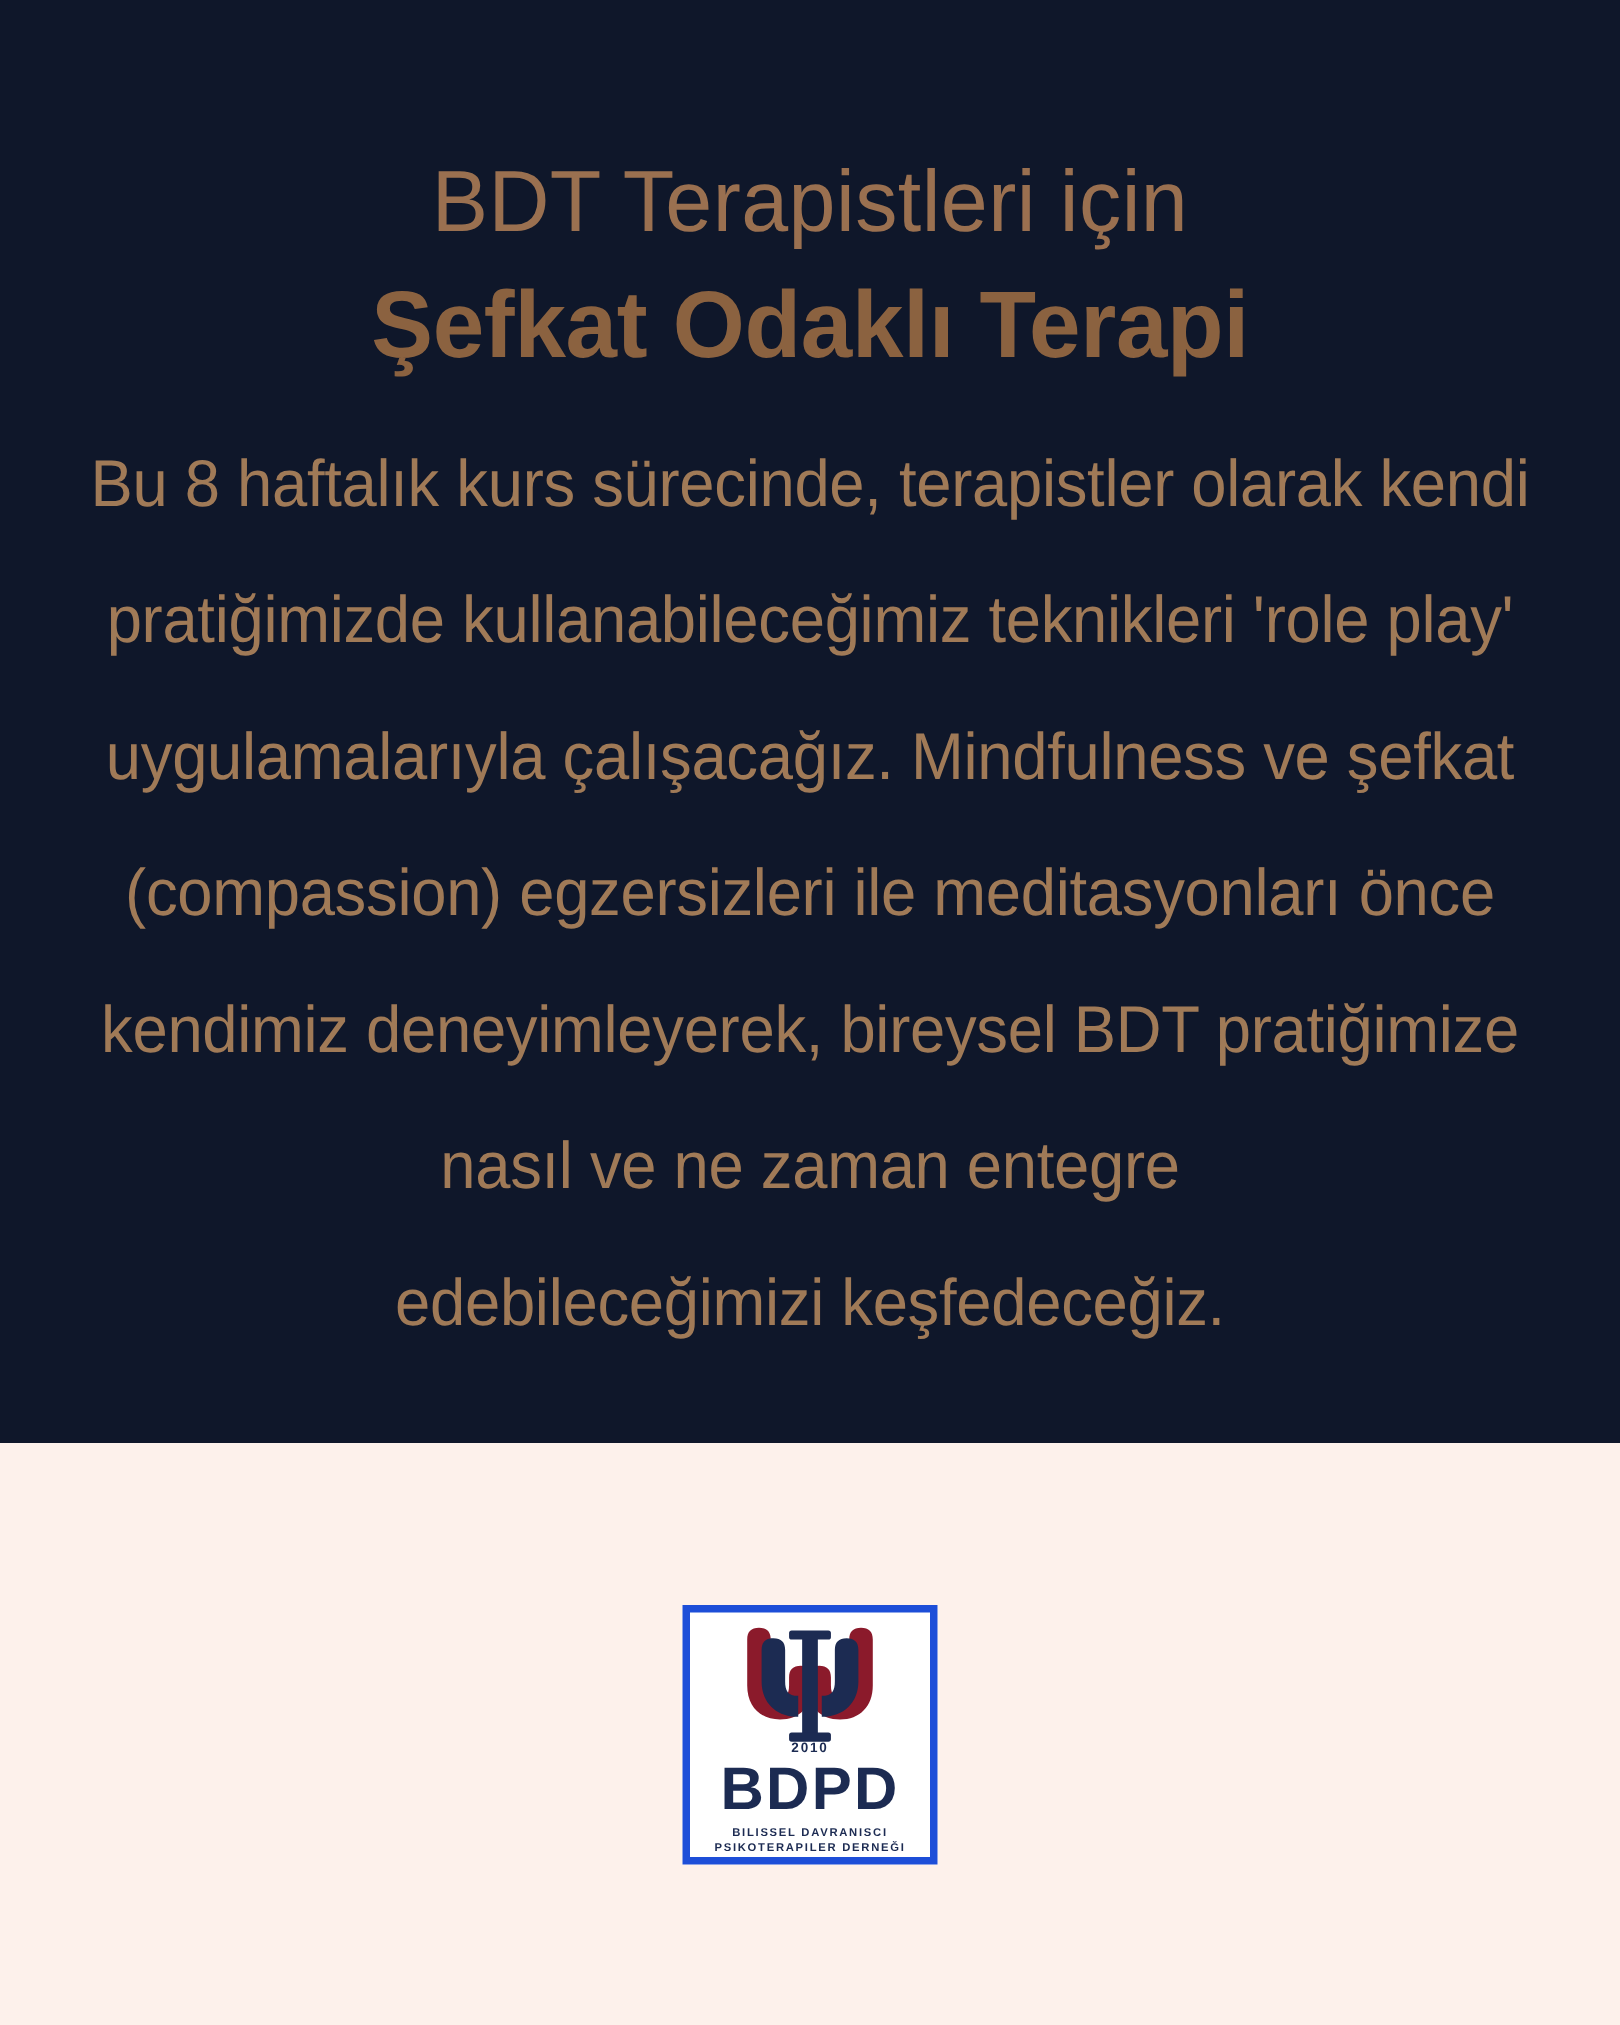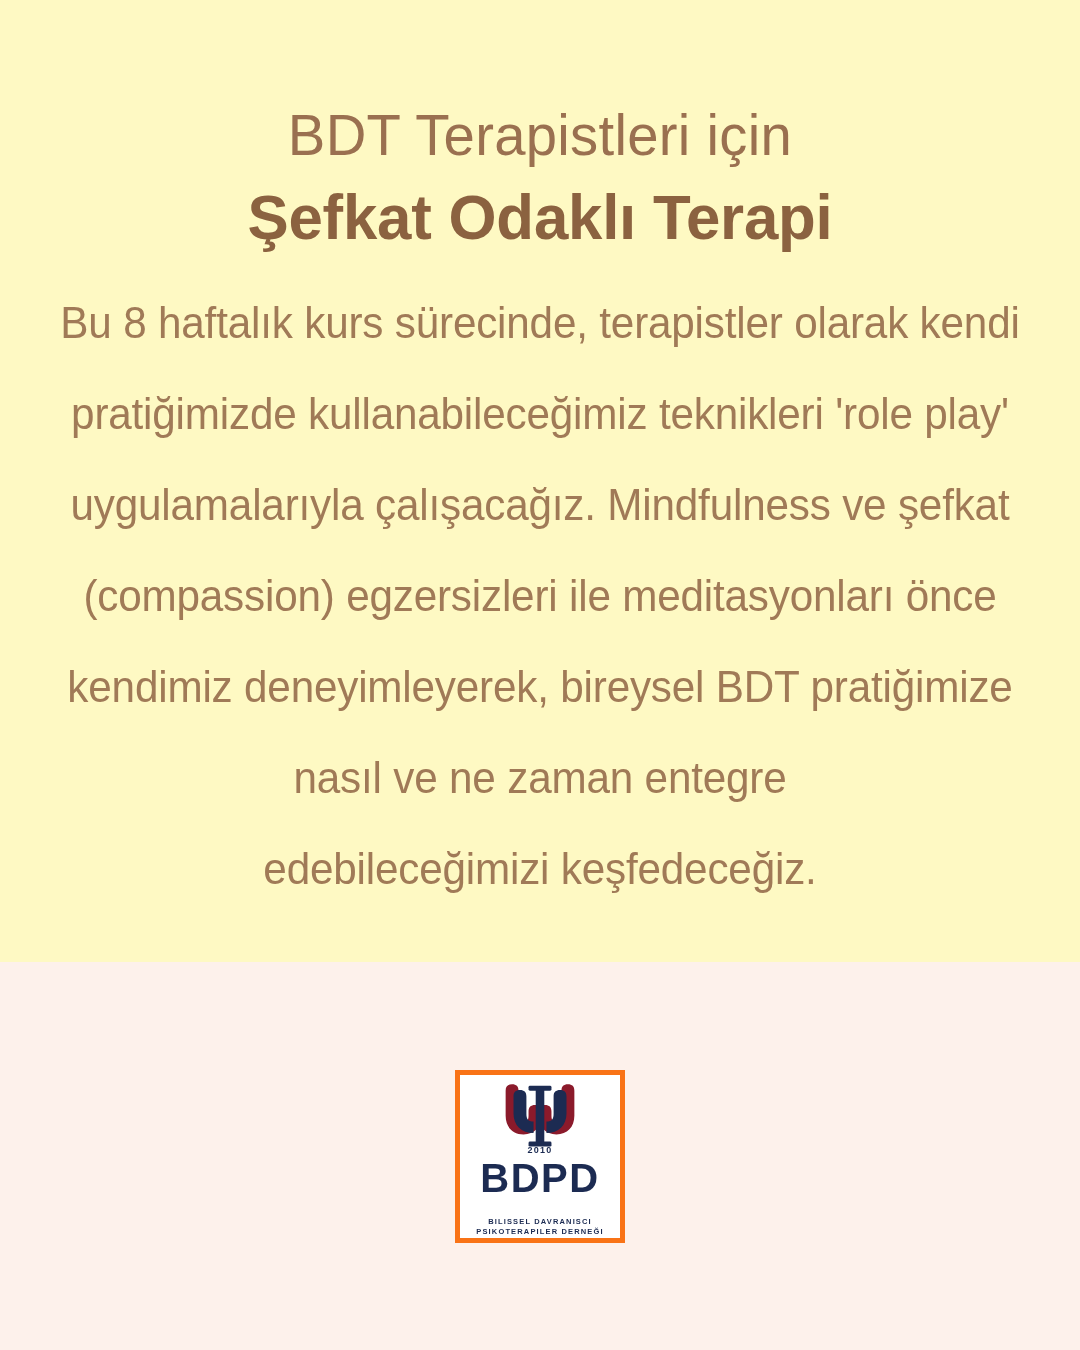--- a/index.html
+++ b/index.html
@@ -12,21 +12,21 @@
     height: 1350px;
     background: #fdf1eb;
     font-family: "Liberation Sans", sans-serif;
     overflow: hidden;
   }
 
   .poster {
     position: relative;
     width: 1080px;
     height: 962px;
-    background: #fef9c3;
+    background: #0f172a;
     box-sizing: border-box;
     display: flex;
     flex-direction: column;
     align-items: center;
   }
 
   
   .title-block {
     width: 100%;
     text-align: center;
@@ -81,21 +81,21 @@
   .logo-wrap {
     position: absolute;
     left: 50%;
     top: 1070px;
     transform: translateX(-50%);
   }
 
   .logo-box {
     width: 170px;
     height: 173px;
-    border: 5px solid #f97316;
+    border: 5px solid #1d4ed8;
     background: #ffffff;
     box-sizing: border-box;
     position: relative;
     display: flex;
     flex-direction: column;
     align-items: center;
   }
 
   .logo-mark {
     margin-top: 5px;
@@ -124,21 +124,21 @@
   }
 
   .logo-sub {
     font-family: "Liberation Sans", sans-serif;
     font-size: 7.5px;
     font-weight: 700;
     letter-spacing: 1.15px;
     color: #1c2b52;
     line-height: 1.42;
     text-align: center;
-    margin-top: 19px;
+    margin-top: 4px;
     white-space: nowrap;
   }
 </style>
 </head>
 <body>
 
 <div class="poster">
 
   <div class="title-block">
     <span class="title-line-1">BDT Terapistleri için</span>

